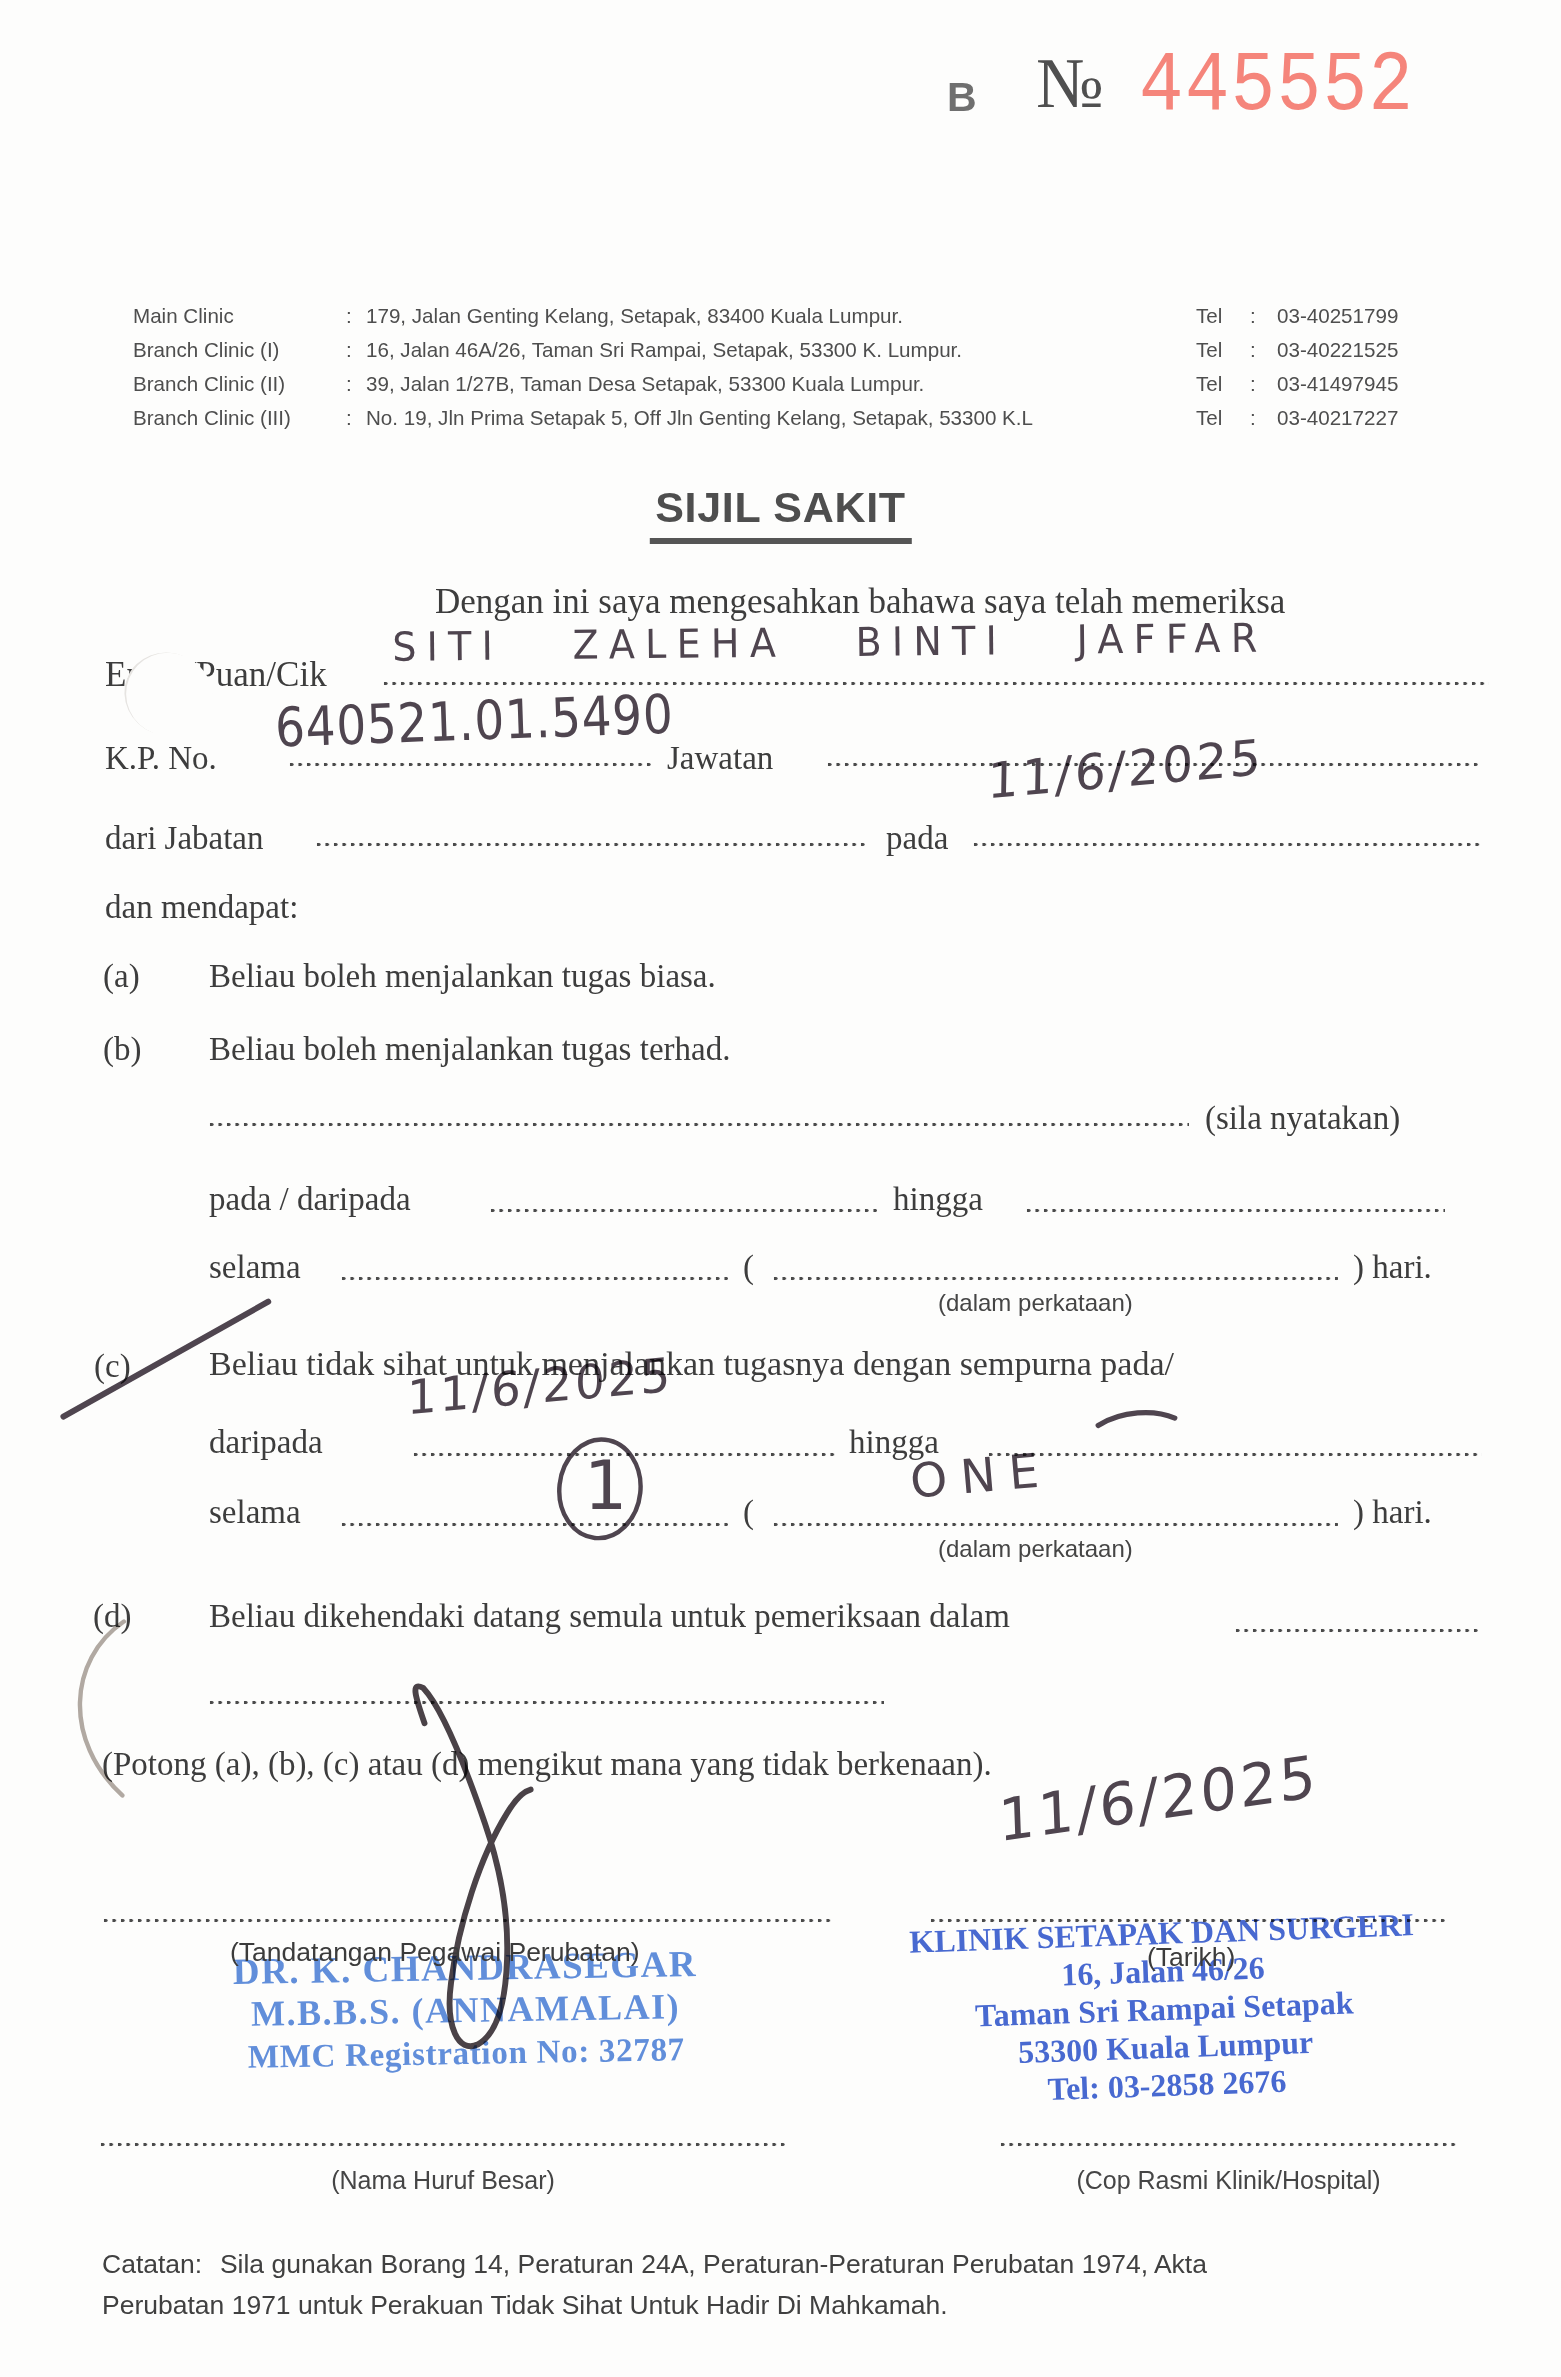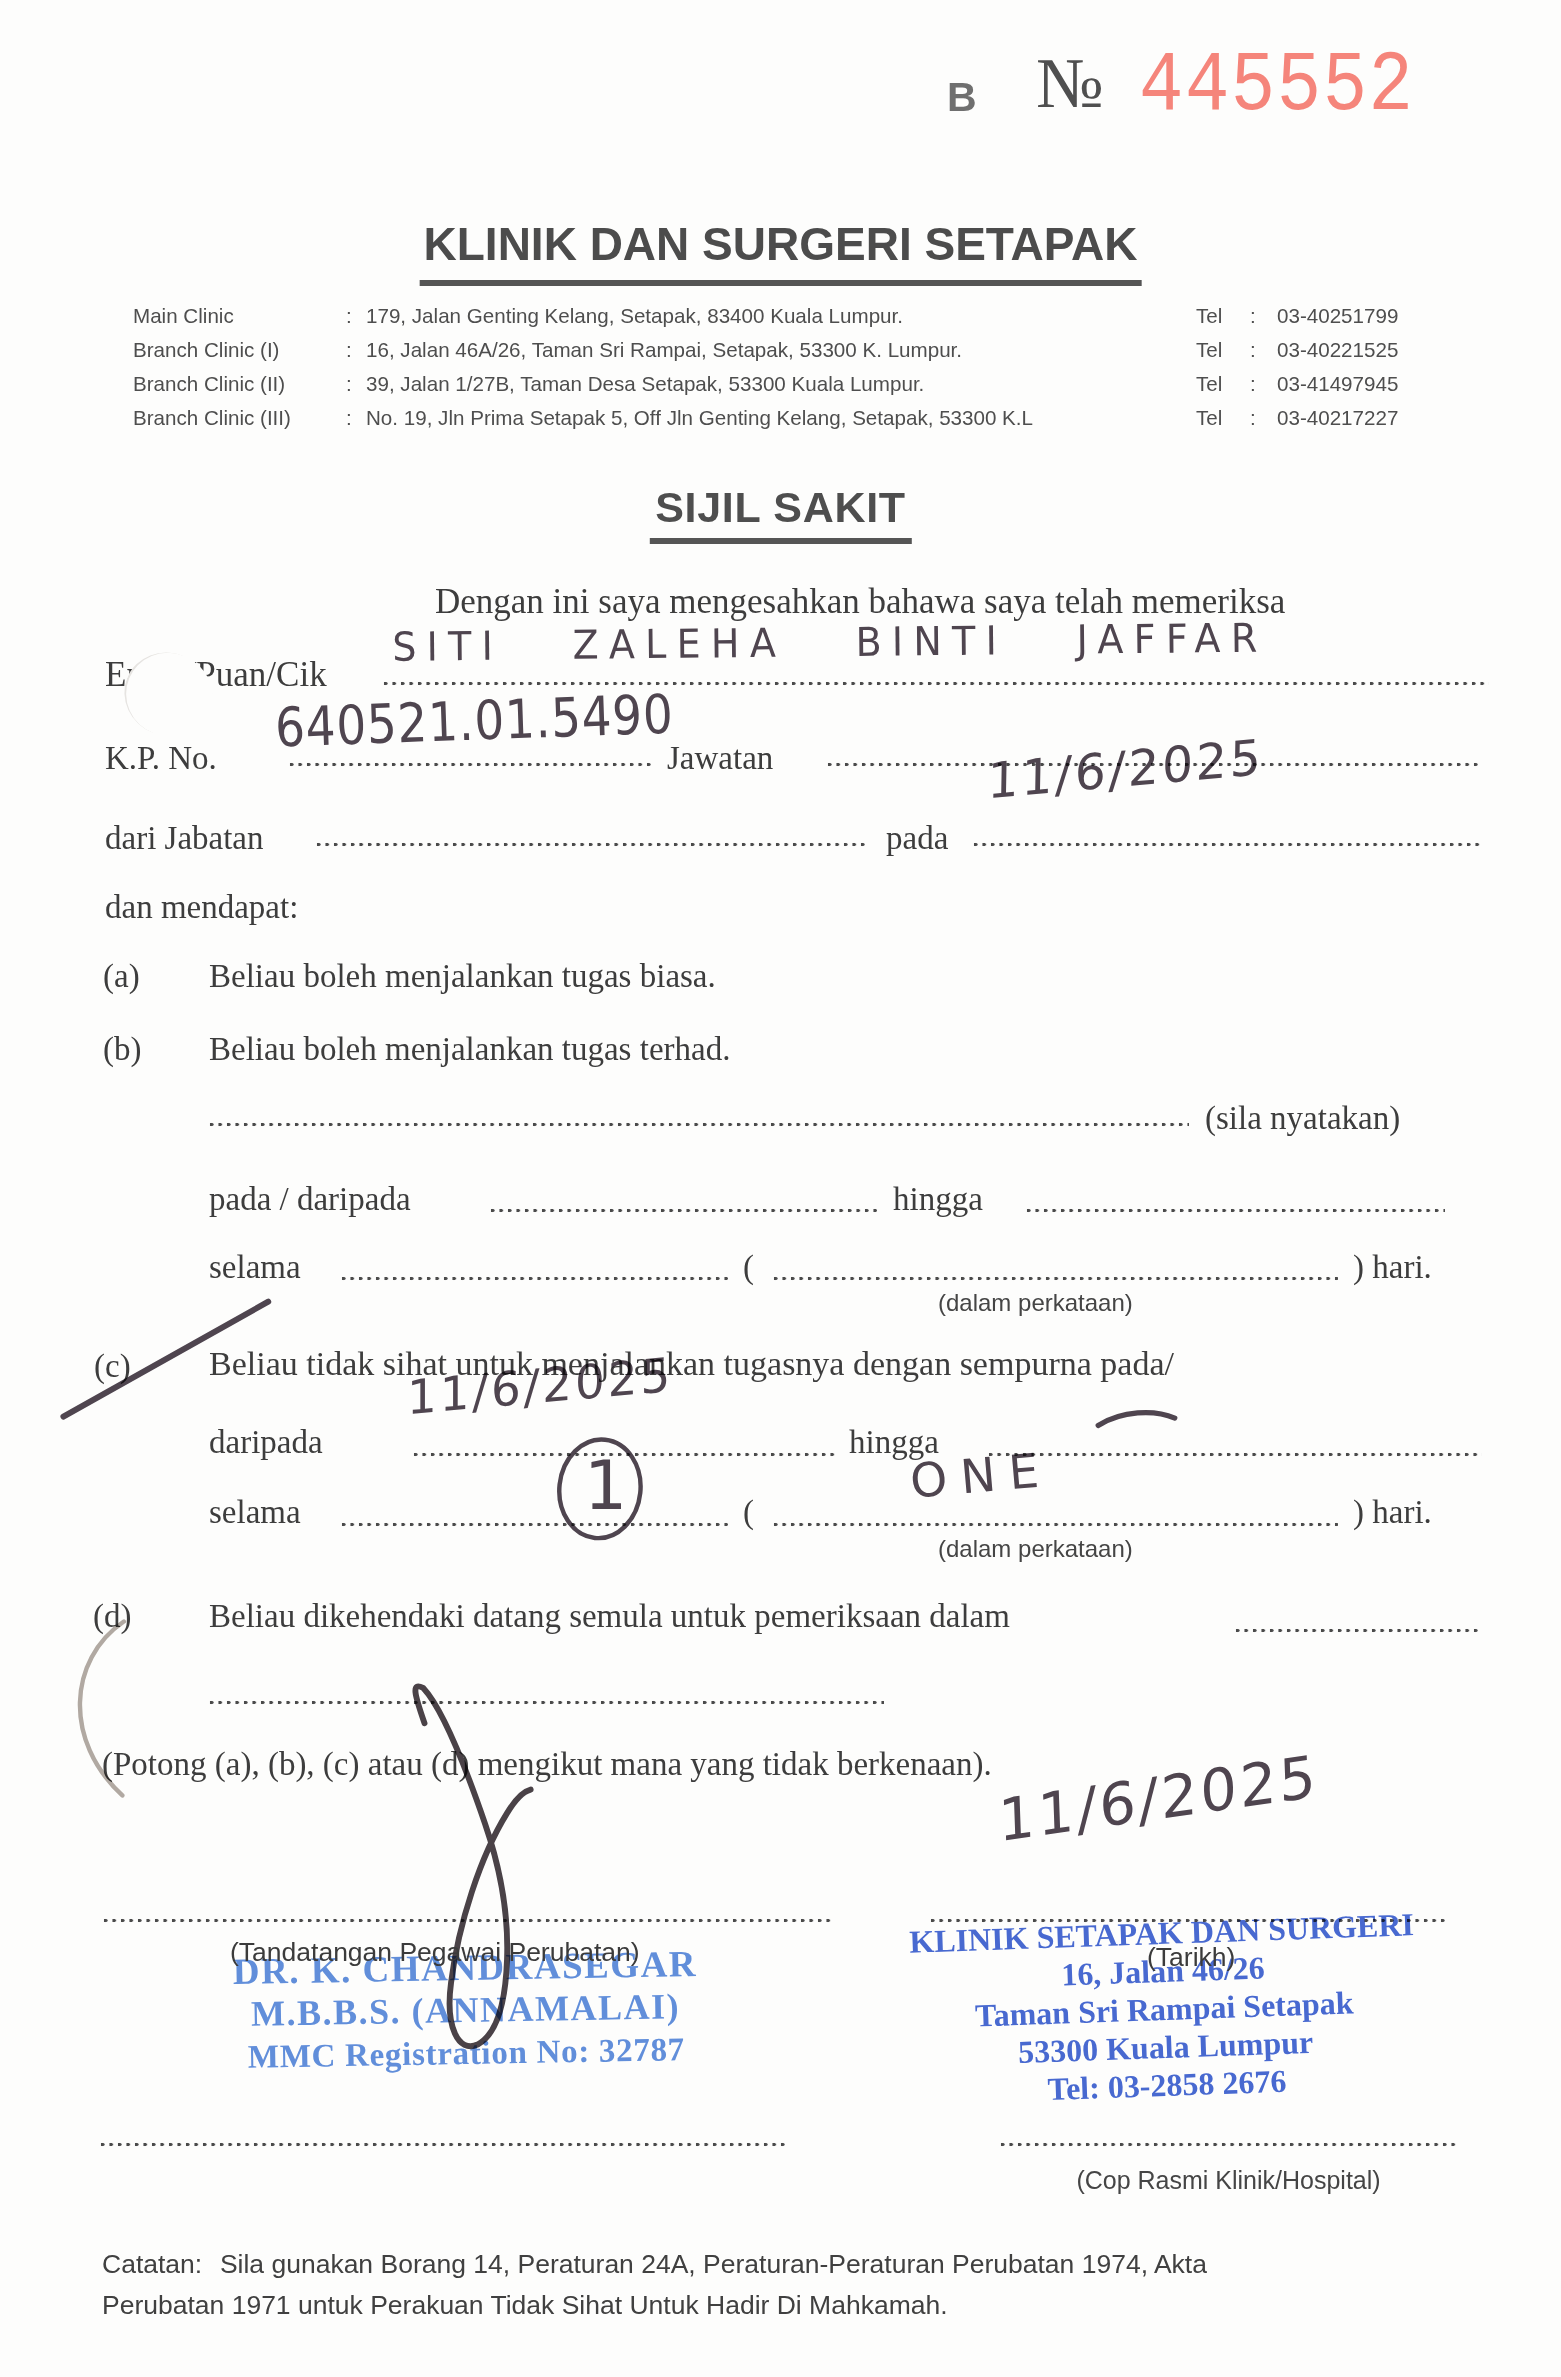--- a/index.html
+++ b/index.html
@@ -25,21 +25,20 @@
 </head>
 <body>
 
 <div id="page">
 
   <div class="abs sans" style="left:947px;top:74px;font-size:41px;font-weight:700;color:#6f6f6f;">B</div>
   <div class="abs" style="left:1036px;top:43px;font-size:71px;color:#4f4f4f;font-family:'Liberation Serif',serif;">№</div>
   <div class="abs" style="left:1139px;top:38px;font-size:74px;color:#f5857b;font-family:'Liberation Mono',monospace;
               letter-spacing:1.5px;transform:scaleY(1.15);transform-origin:top left;">445552</div>
 
-  <div id="title" class="abs sans">KLINIK DAN SURGERI SETAPAK</div>
 
   <div class="abs hdr-row sans" style="left:0;top:304px;width:1561px;">
     <span class="abs" style="left:133px;">Main Clinic</span>
     <span class="abs" style="left:346px;">:</span>
     <span class="abs" style="left:366px;">179, Jalan Genting Kelang, Setapak, 83400 Kuala Lumpur.</span>
     <span class="abs" style="left:1196px;">Tel</span>
     <span class="abs" style="left:1250px;">:</span>
     <span class="abs" style="left:1277px;">03-40251799</span>
   </div>
   <div class="abs hdr-row sans" style="left:0;top:338px;width:1561px;">
@@ -162,20 +161,21 @@
               transform:rotate(-2deg);transform-origin:center top;z-index:3;">
     <div style="font-size:32px;">KLINIK SETAPAK DAN SURGERI</div>
     <div style="font-size:32px;">16, Jalan 46/26</div>
     <div style="font-size:32px;">Taman Sri Rampai Setapak</div>
     <div style="font-size:32px;">53300 Kuala Lumpur</div>
     <div style="font-size:32px;">Tel: 03-2858 2676</div>
   </div>
 
   <div class="abs dots" style="left:100px;top:2142px;width:686px;"></div>
   <div class="abs dots" style="left:1000px;top:2142px;width:457px;"></div>
+  <div class="abs small-label" style="left:100px;top:2166px;width:686px;text-align:center;font-size:25px;">(Nama Huruf Besar)</div>
   <div class="abs small-label" style="left:1000px;top:2166px;width:457px;text-align:center;font-size:25px;">(Cop Rasmi Klinik/Hospital)</div>
 
   <div class="abs sans" style="left:102px;top:2244px;font-size:26.5px;font-weight:500;color:#404040;line-height:41px;white-space:normal;width:1401px;">
     <span style="margin-right:17.7px;">Catatan:</span><span>Sila gunakan Borang 14, Peraturan 24A, Peraturan-Peraturan Perubatan 1974, Akta</span><br>
     <span>Perubatan 1971 untuk Perakuan Tidak Sihat Untuk Hadir Di Mahkamah.</span>
   </div>
 
   <svg class="overlay" width="1561" height="2377" viewBox="0 0 2118 3225">
 
     <path d="M 86 1922 L 364 1766" stroke="#4f4550" stroke-width="8" fill="none" stroke-linecap="round"></path>

